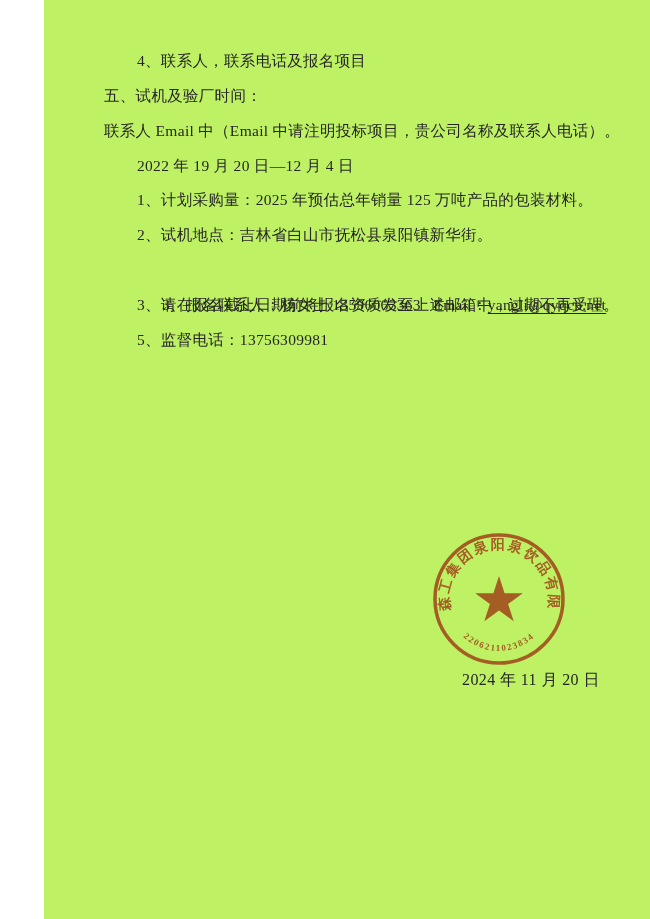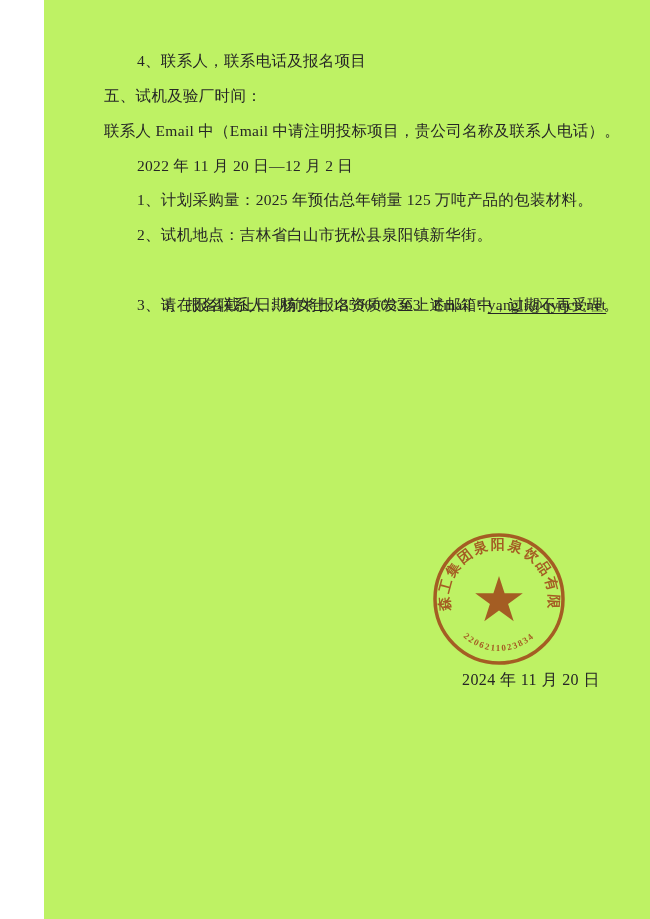--- a/index.html
+++ b/index.html
@@ -63,27 +63,28 @@
 </style>
 </head>
 <body>
 
 <div class="page">
 
   <div class="content">
     <div class="ln ind">4、联系人，联系电话及报名项目</div>
     <div class="ln">五、试机及验厂时间：</div>
     <div class="ln">联系人 Email 中（Email 中请注明投标项目，贵公司名称及联系人电话）。</div>
-    <div class="ln ind">2022 年 11 月 20 日—12 月 2 日</div>
+    <div class="ln ind">2022 年 19 月 20 日—12 月 4 日</div>
     <div class="ln ind">1、计划采购量：2025 年预估总年销量 125 万吨产品的包装材料。</div>
     <div class="ln ind">2、试机地点：吉林省白山市抚松县泉阳镇新华街。</div>
     <div class="ln ind">
       <span>3、报名联系人：杨女士 13596063363   Email：</span><span class="email-underline">yangli@qyqcn.net</span>
     </div>
     <div class="ln ind">3、请在报名截止日期前将报名资质发至上述邮箱中，过期不再受理。</div>
+    <div class="ln ind">5、监督电话：13756309981</div>
   </div>
 
   <div class="sig-date">2024 年 11 月 20 日</div>
 
   <div class="seal">
     <svg viewBox="-70 -70 140 140" xmlns="http://www.w3.org/2000/svg">
       <circle r="64" cx="0" cy="0" fill="none" stroke-width="3.5" stroke="#d84c42"></circle>
       <path id="sealArcTop" d="M -47.0 17.1 A 50 50 0 1 1 47.0 17.1" fill="none"></path>
       <path id="sealArcBottom" d="M -47.1 22.0 A 52 52 0 0 0 47.1 22.0" fill="none"></path>
       <text font-size="14" letter-spacing="2.3" text-anchor="middle" fill="#d84c42">

